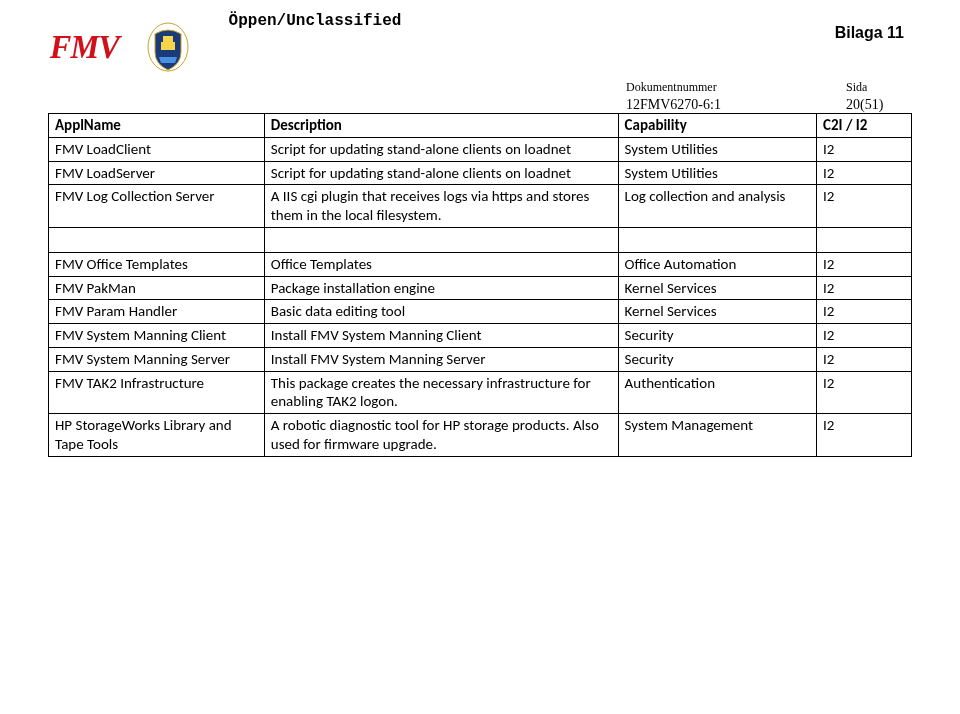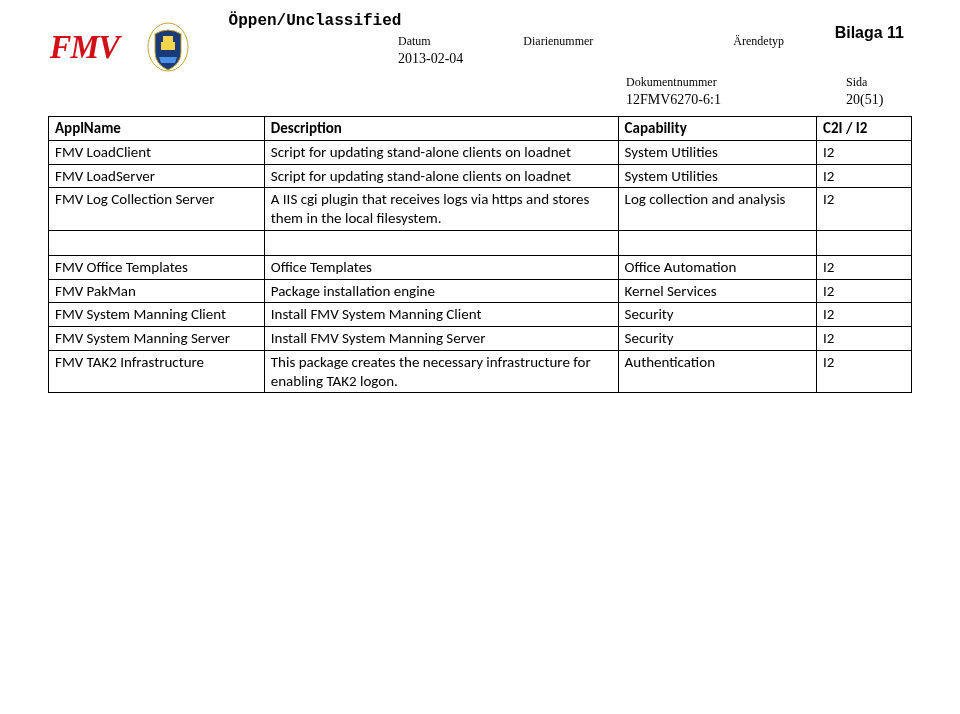--- a/index.html
+++ b/index.html
@@ -79,21 +79,21 @@
     padding-left: 578px;
     margin-top: 8px;
     font-family: "Times New Roman", serif;
   }
   .meta-row2 .meta-col:first-child {
     width: 160px;
   }
   table {
     border-collapse: collapse;
     width: 100%;
-    margin-top: 8px;
+    margin-top: 0;
     table-layout: fixed;
   }
   th, td {
     border: 1px solid #000;
     padding: 2px 6px;
     vertical-align: top;
     text-align: left;
     font-size: 15px;
     line-height: 1.25;
   }
@@ -127,32 +127,20 @@
         <rect x="14" y="20" width="14" height="8" fill="#f7d54a"></rect>
         <path d="M12 35 h18 l-2 6 h-14 z" fill="#4a90e2"></path>
       </svg>
     </div>
     <div class="classification-row">
       <span class="classification">Öppen/Unclassified</span>
       <span class="bilaga">Bilaga 11</span>
     </div>
   </div>
 
-  <div class="meta-row" style="margin-top:-38px;">
-    <div class="meta-col">
-      <span class="meta-label">Datum</span>
-      <span class="meta-value">2013-02-04</span>
-    </div>
-    <div class="meta-col" style="width:150px;">
-      <span class="meta-label">Diarienummer</span>
-    </div>
-    <div class="meta-col">
-      <span class="meta-label">Ärendetyp</span>
-    </div>
-  </div>
 
   <div class="meta-row2">
     <div class="meta-col">
       <span class="meta-label">Dokumentnummer</span>
       <span class="meta-value">12FMV6270-6:1</span>
     </div>
     <div class="meta-col">
       <span class="meta-label">Sida</span>
       <span class="meta-value">20(51)</span>
     </div>
@@ -208,33 +196,45 @@
           <td>Office Automation</td>
           <td>I2</td>
         </tr>
         <tr>
           <td>FMV PakMan</td>
           <td>Package installation engine</td>
           <td>Kernel Services</td>
           <td>I2</td>
         </tr>
         <tr>
+          <td>FMV Param Handler</td>
+          <td>Basic data editing tool</td>
+          <td>Kernel Services</td>
+          <td>I2</td>
+        </tr>
+        <tr>
           <td>FMV System Manning Client</td>
           <td>Install FMV System Manning Client</td>
           <td>Security</td>
           <td>I2</td>
         </tr>
         <tr>
           <td>FMV System Manning Server</td>
           <td>Install FMV System Manning Server</td>
           <td>Security</td>
           <td>I2</td>
         </tr>
         <tr>
           <td>FMV TAK2 Infrastructure</td>
           <td>This package creates the necessary infrastructure for enabling TAK2 logon.</td>
           <td>Authentication</td>
           <td>I2</td>
         </tr>
+        <tr>
+          <td>HP StorageWorks Library and Tape Tools</td>
+          <td>A robotic diagnostic tool for HP storage products. Also used for firmware upgrade.</td>
+          <td>System Management</td>
+          <td>I2</td>
+        </tr>
       </tbody>
   </table>
 
 </div>
 
 </body></html>

